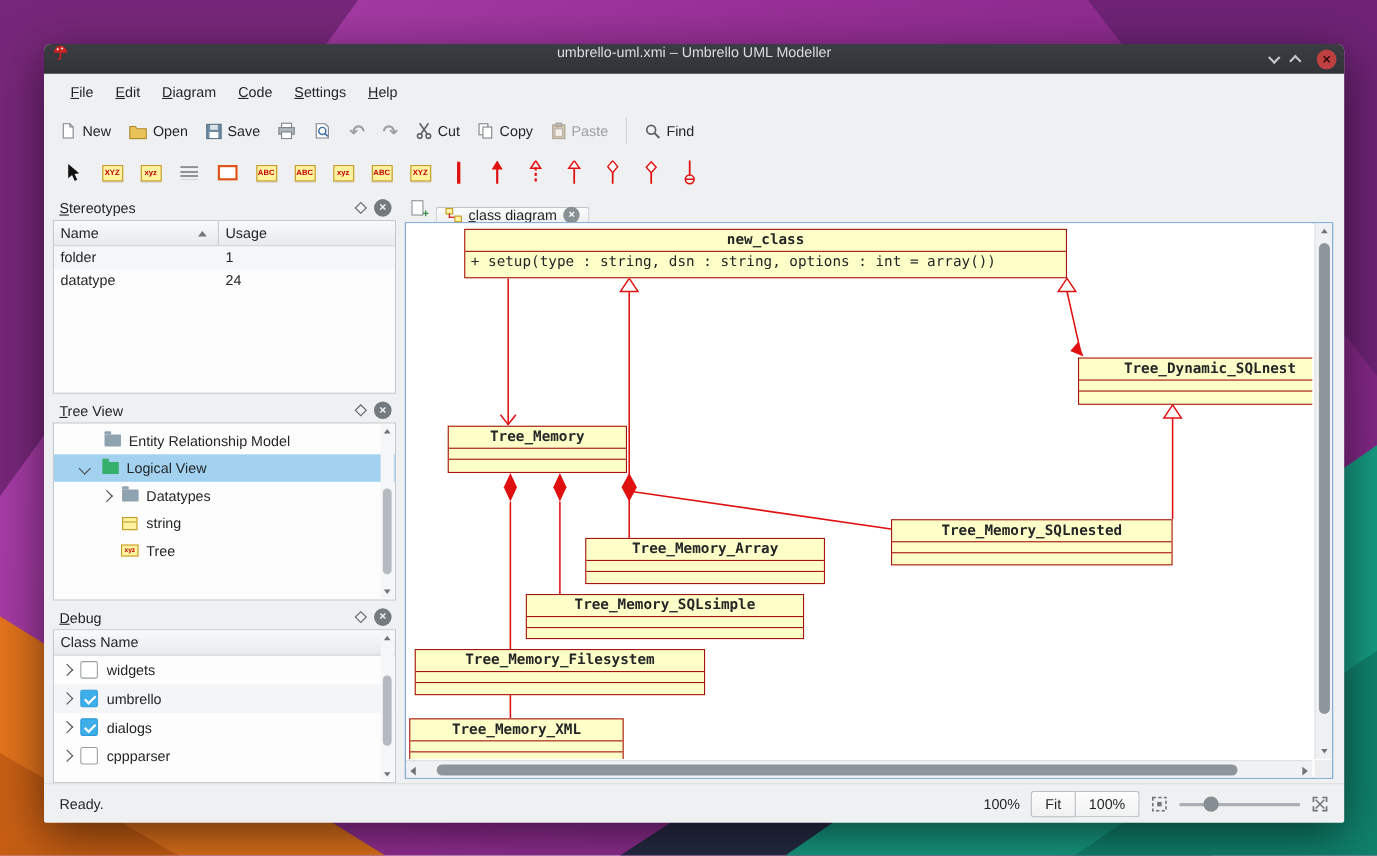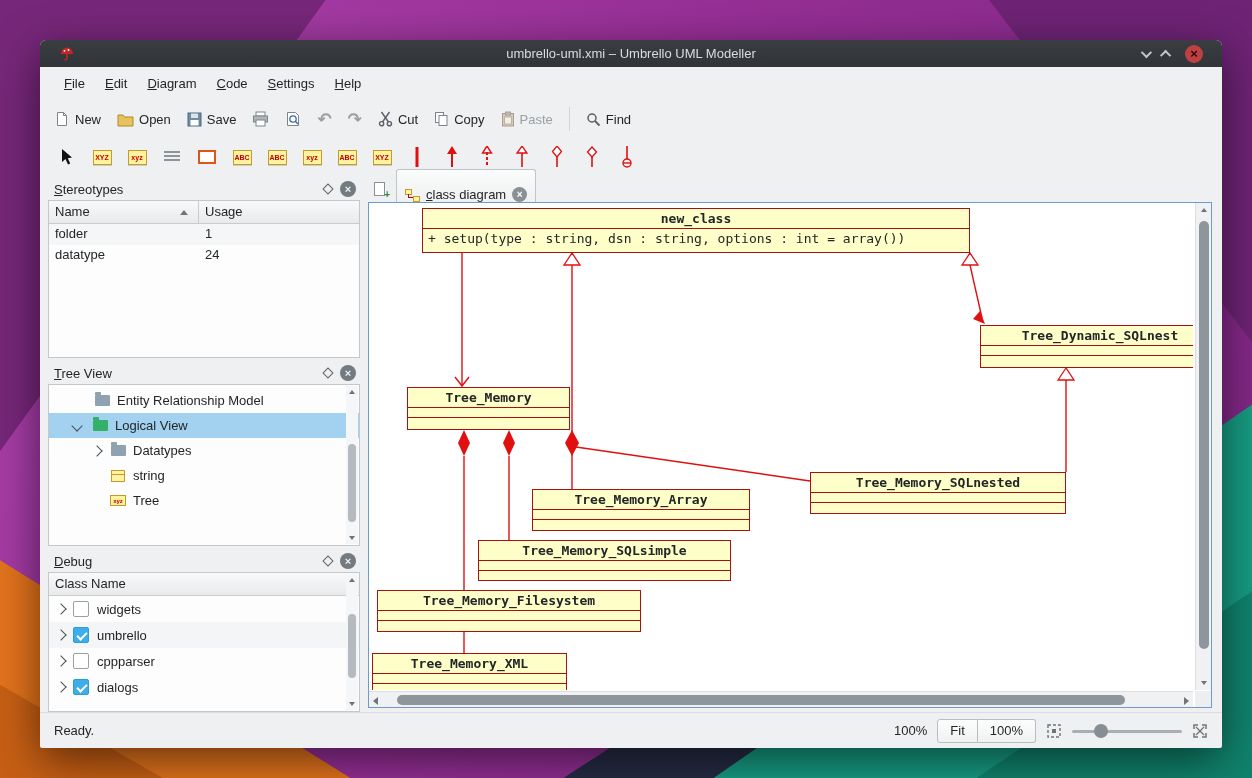--- a/index.html
+++ b/index.html
@@ -16,21 +16,21 @@
   .bg-teal    { background:#169C82; clip-path:polygon(57% 100%, 100% 100%, 100% 52%); }
   .bg-teal2   { background:#10836D; clip-path:polygon(78% 100%, 100% 100%, 100% 76%); }
 
   .window { position:absolute; left:40px; top:40px; width:1182px; height:708px;
             background:#EFF0F1; border-radius:6px 6px 2px 2px;
             box-shadow:0 12px 44px rgba(0,0,0,.55); }
 
   
   .titlebar { position:absolute; left:0; top:0; right:0; height:27px;
               background:linear-gradient(#3A3E42,#303438); border-radius:6px 6px 0 0;
-              display:flex; align-items:center; padding:0 19px; }
+              display:flex; padding:0 7px; }
   .titlebar .title { position:absolute; left:0; right:0; text-align:center; color:#DADDDE; font-size:13px; }
   .tb-controls { margin-left:auto; display:flex; align-items:center; gap:14px; z-index:2; }
   .chev { width:8px; height:8px; border-right:2px solid #C3C7CA; border-bottom:2px solid #C3C7CA; display:inline-block; }
   .chev.down { transform:rotate(45deg) translateY(-2px); }
   .chev.up   { transform:rotate(-135deg) translateY(-2px); }
   .close-circle { width:18px; height:18px; border-radius:50%; background:#BF4040; color:#2E0B0B;
                   display:flex; align-items:center; justify-content:center; font-size:13px; font-weight:bold; line-height:1; }
 
   
   .menubar { position:absolute; left:0; top:27px; right:0; height:33px; display:flex; align-items:center; padding-left:14px; }
@@ -107,21 +107,21 @@
   .sarrow { position:absolute; left:3px; width:0; height:0; border-left:3px solid transparent; border-right:3px solid transparent; }
   .sarrow.up { border-bottom:4px solid #6E7478; }
   .sarrow.dn { border-top:4px solid #6E7478; }
 
   
   .main-view { position:absolute; left:328px; top:138px; width:844px; height:530px; }
   .tabbar { height:24px; display:flex; align-items:flex-end; gap:6px; }
   .newtab-btn { width:18px; height:18px; margin:0 0 2px 4px; position:relative; }
   .newtab-btn .pg { position:absolute; left:2px; top:0; width:11px; height:14px; background:#fff; border:1px solid #8A9096; }
   .newtab-btn .plus { position:absolute; right:0; bottom:0; font-size:10px; font-weight:bold; color:#2E8B3D; line-height:1; }
-  .tab { height:33px; display:flex; align-items:flex-end; gap:6px; padding:0 8px;
+  .tab { height:14px; display:flex; align-items:center; gap:6px; padding:0 8px;
          background:linear-gradient(#FBFCFC,#EFF0F1); border:1px solid #BFC4C8; border-bottom:none; border-radius:3px 3px 0 0; }
   .tab .tlbl { display:inline-block; }
   .tab .tlbl::first-letter { text-decoration:underline; }
   .tabicon { width:15px; height:13px; position:relative; }
   .tabicon .b1 { position:absolute; left:0; top:0; width:7px; height:6px; background:#FFF3A0; border:1px solid #C49A2A; }
   .tabicon .b2 { position:absolute; right:0; bottom:0; width:7px; height:6px; background:#FFF3A0; border:1px solid #C49A2A; }
   .tabicon .ln { position:absolute; left:3px; top:5px; width:8px; height:4px; border-left:1px solid #C00; border-bottom:1px solid #C00; }
   .tab-close { width:15px; height:15px; border-radius:50%; background:#8A9196; color:#fff; font-size:10px; font-weight:bold;
                display:flex; align-items:center; justify-content:center; line-height:1; }
 
@@ -439,27 +439,27 @@
           <span class="cb off"></span>
           <span class="dbg-lbl">widgets</span>
         </div>
         <div class="dbg-row alt">
           <span class="texp closed" style="left:8px;"></span>
           <span class="cb on"></span>
           <span class="dbg-lbl">umbrello</span>
         </div>
         <div class="dbg-row">
           <span class="texp closed" style="left:8px;"></span>
+          <span class="cb on"></span>
+          <span class="dbg-lbl">dialogs</span>
+        </div>
+        <div class="dbg-row">
+          <span class="texp closed" style="left:8px;"></span>
           <span class="cb off"></span>
           <span class="dbg-lbl">cppparser</span>
-        </div>
-        <div class="dbg-row">
-          <span class="texp closed" style="left:8px;"></span>
-          <span class="cb on"></span>
-          <span class="dbg-lbl">dialogs</span>
         </div>
         <div class="pscroll">
           <span class="sarrow up" style="top:4px;"></span>
           <div class="pthumb" style="top:40px; height:64px;"></div>
           <span class="sarrow dn" style="bottom:4px;"></span>
         </div>
       </div>
     </div>
 
     <div class="main-view">

